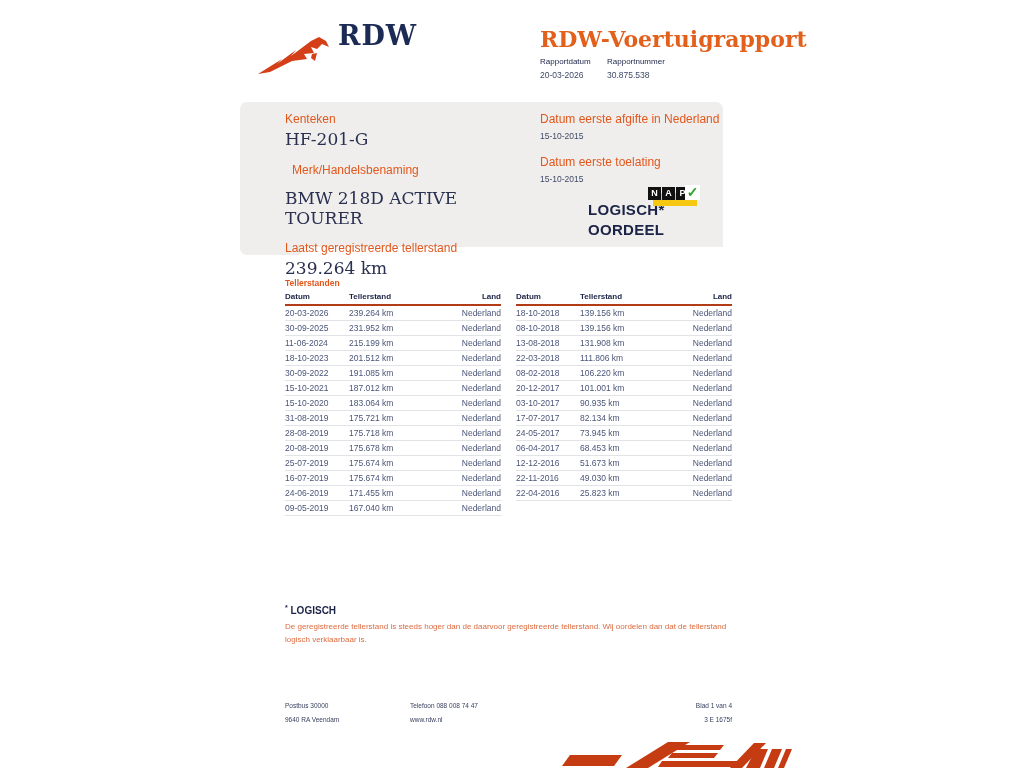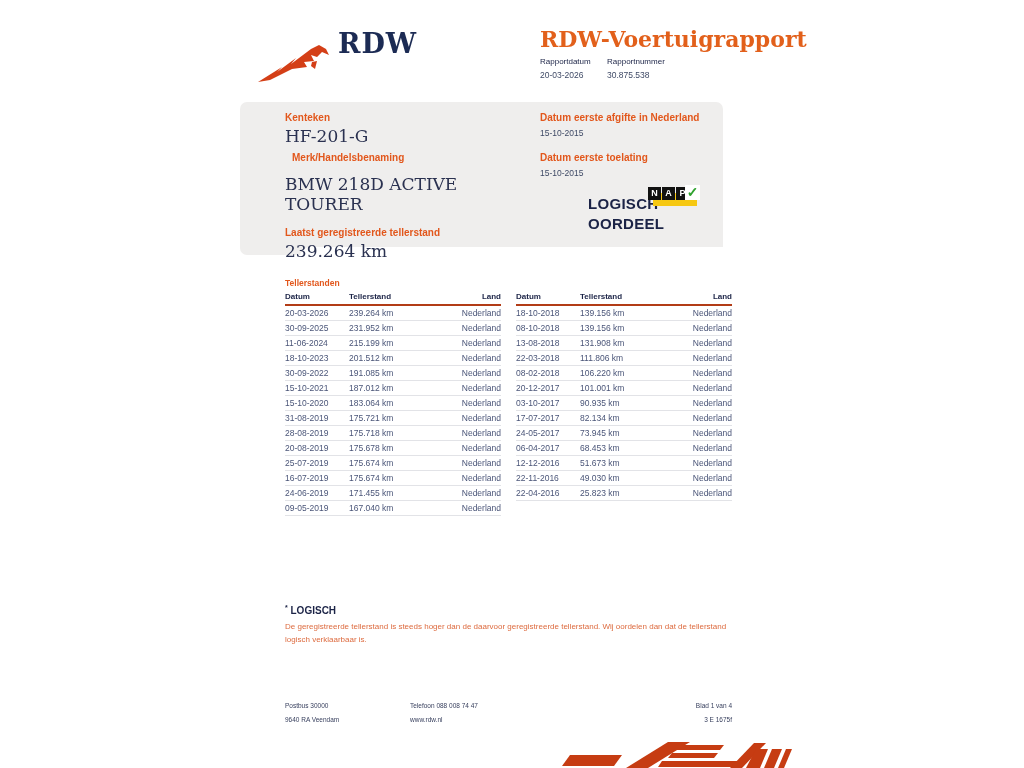--- a/index.html
+++ b/index.html
@@ -4,21 +4,21 @@
 <style>
   * { margin:0; padding:0; box-sizing:border-box; }
   html,body { background:#ffffff; }
   .page {
     position:relative; width:1024px; height:768px; background:#ffffff;
     font-family:"Liberation Sans", sans-serif; overflow:hidden;
   }
   .abs { position:absolute; }
 
   
-  .logo-wrap { left:256px; top:32px; width:140px; height:52px; }
+  .logo-wrap { left:256px; top:24px; width:140px; height:52px; }
   .logo-bird { position:absolute; left:0; top:6px; }
   .logo-word {
     position:absolute; left:82px; top:-4px;
     font-family:"DejaVu Serif", serif; font-weight:600;
     font-size:27px; color:#1c2b54; letter-spacing:1px;
   }
   .report-head { left:540px; top:26px; width:250px; }
   .report-title {
     font-family:"DejaVu Serif", serif; font-weight:bold;
     font-size:22px; color:#e2601b; white-space:nowrap;
@@ -32,21 +32,21 @@
 
   
   .panel {
     left:240px; top:102px; width:483px; height:153px;
     background:#efeeed; border-radius:7px 7px 0 7px;
   }
   .panel-notch {
     left:300px; top:247px; width:490px; height:20px;
     background:#ffffff; border-top-left-radius:10px;
   }
-  .fld-label { font-size:10px; font-weight:bold; color:#e2571c; }
+  .fld-label { font-size:12px; font-weight:normal; color:#e2571c; }
   .fld-serif {
     font-family:"DejaVu Serif", serif; color:#2a3150; font-size:17px; line-height:20px;
   }
   .fld-small { font-size:8.5px; color:#3f4a66; }
   .verdict {
     font-size:15px; font-weight:bold; color:#1b2346; line-height:20px; letter-spacing:.3px;margin-left:48px;
   }
 
   
   .nap { left:648px; top:184px; width:52px; height:27px; }
@@ -121,21 +121,21 @@
       </div>
     </div>
   </div>
 
   <div class="abs panel"></div>
   <div class="abs panel-notch"></div>
 
   <div class="abs" style="left:285px; top:112px; width:235px;">
     <div class="fld-label">Kenteken</div>
     <div class="fld-serif" style="margin-top:3px;">HF-201-G</div>
-    <div class="fld-label" style="margin-top:6px;padding-left:7px;">Merk/Handelsbenaming</div>
+    <div class="fld-label" style="margin-top:14px;padding-left:7px;">Merk/Handelsbenaming</div>
     <div class="fld-serif" style="margin-top:11px; width:200px;">BMW 218D ACTIVE TOURER</div>
     <div class="fld-label" style="margin-top:13px;">Laatst geregistreerde tellerstand</div>
     <div class="fld-serif" style="margin-top:3px;">239.264 km</div>
   </div>
 
   <div class="abs" style="left:540px; top:112px; width:200px;">
     <div class="fld-label">Datum eerste afgifte in Nederland</div>
     <div class="fld-small" style="margin-top:5px;">15-10-2015</div>
     <div class="fld-label" style="margin-top:14px;">Datum eerste toelating</div>
     <div class="fld-small" style="margin-top:5px;">15-10-2015</div>

